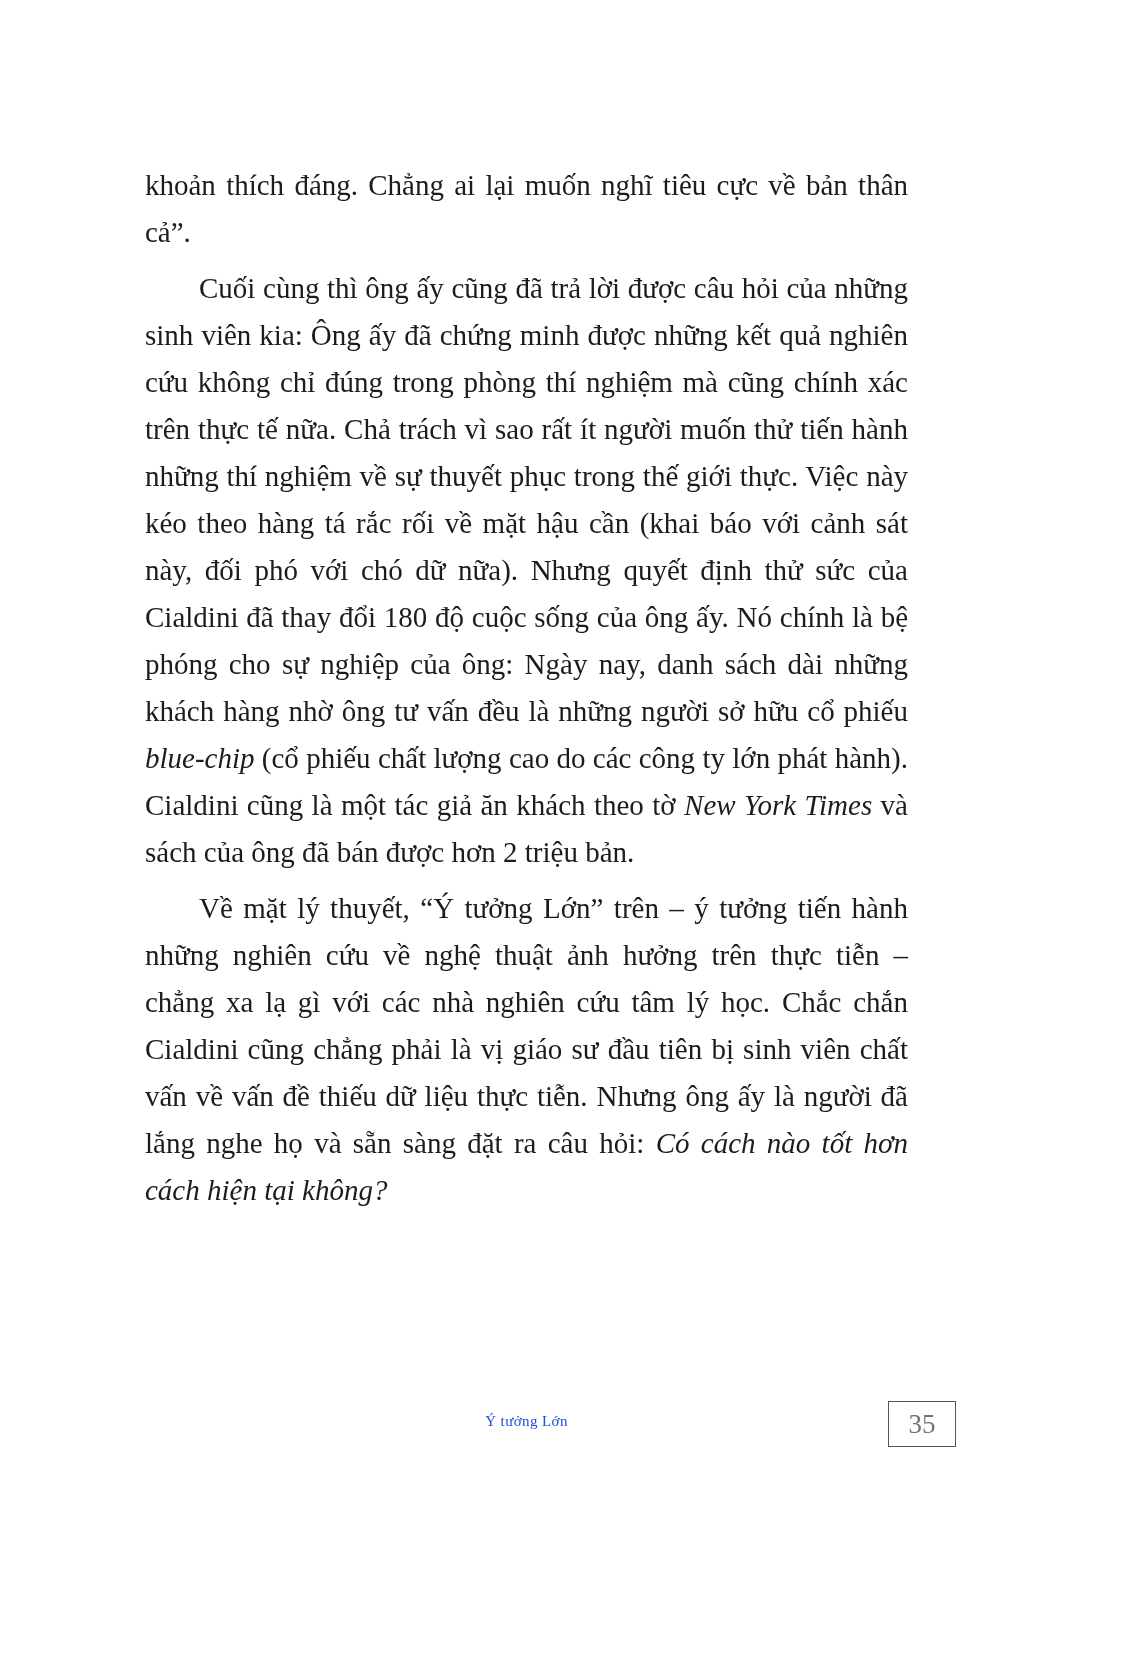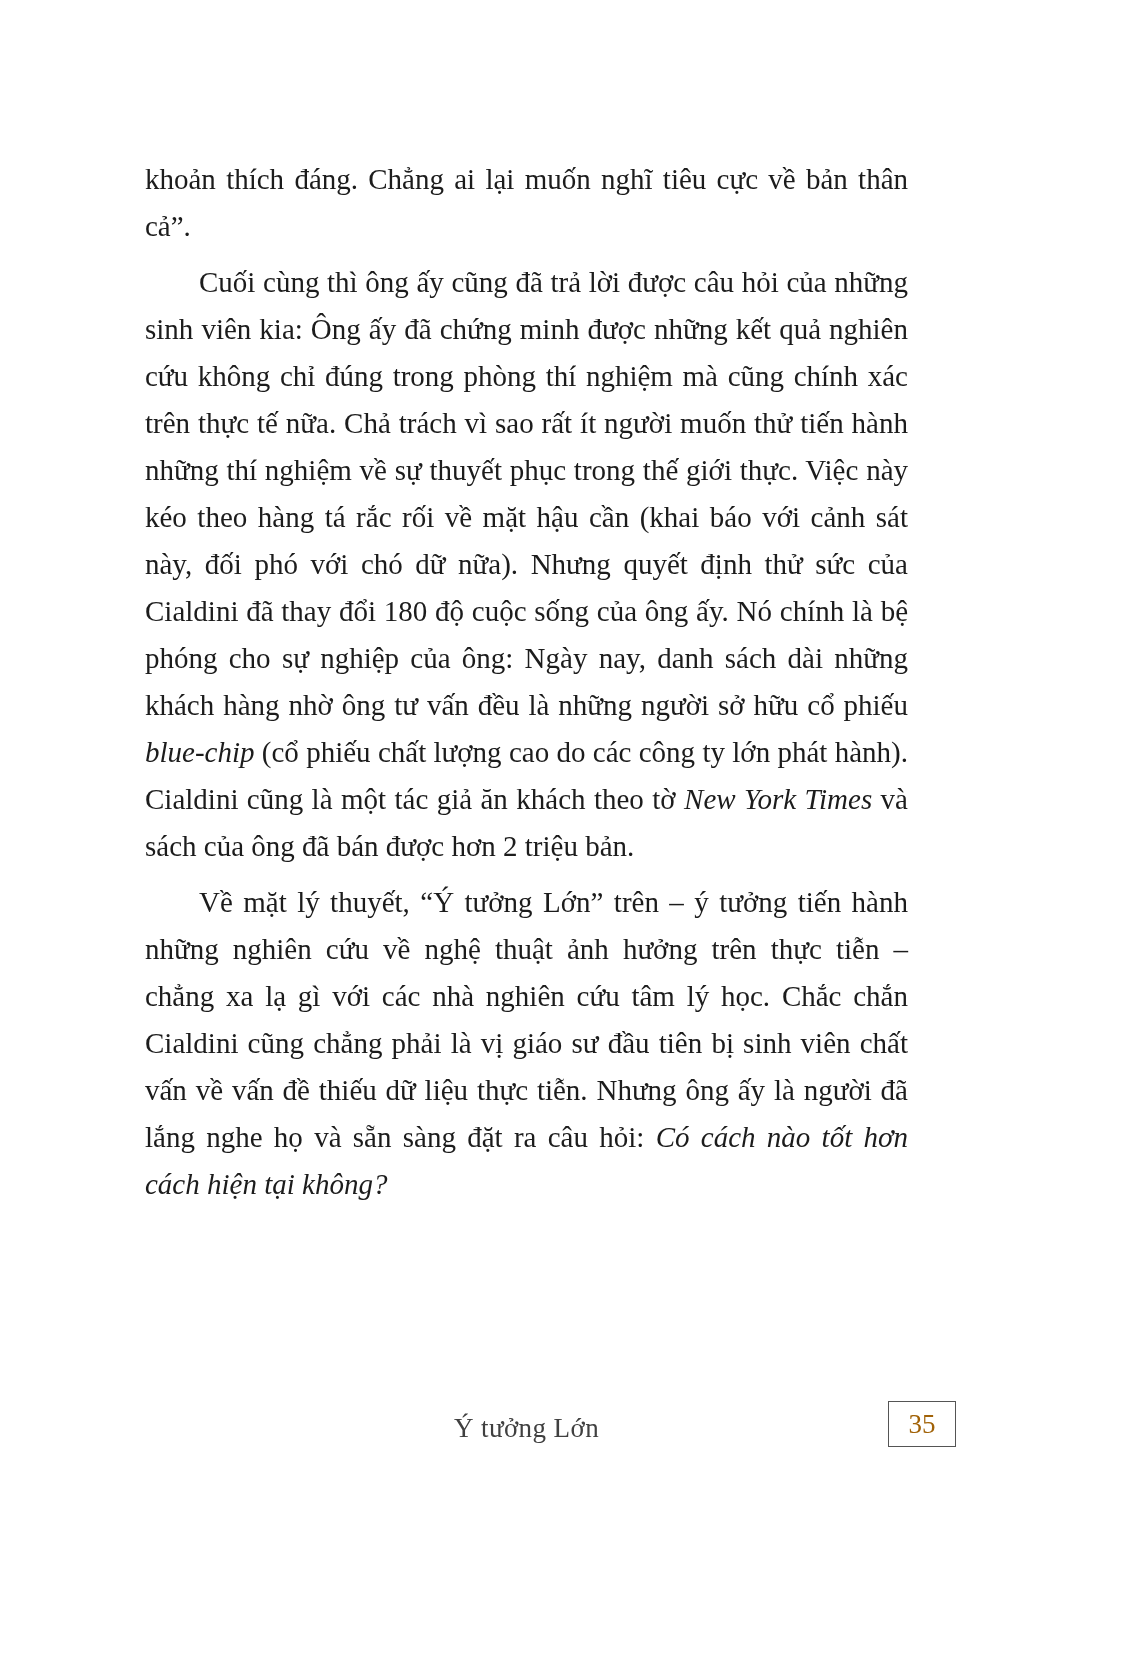--- a/index.html
+++ b/index.html
@@ -18,58 +18,58 @@
   .text-block {
     position: absolute;
     left: 145px;
     top: 156px;
     width: 763px;
     font-size: 29px;
     line-height: 47px;
     text-align: justify;
   }
   .para {
-    margin: 0 0 9px 0;
+    margin: 6px 0 9px 0;
   }
   .para.indent {
     text-indent: 54px;
   }
   .em {
     font-style: italic;
   }
   .footer {
     position: absolute;
     left: 0;
     top: 1401px;
     width: 1126px;
     height: 52px;
   }
   .running-title {
     position: absolute;
     left: 145px;
     width: 763px;
     top: 12px;
     text-align: center;
-    font-size: 27px;
+    font-size: 15px;
     letter-spacing: 0.4px;
-    color: #404040;
+    color: #1d4ed8;
   }
   .page-number-box {
     position: absolute;
     left: 888px;
     top: 0;
     width: 68px;
     height: 46px;
     border: 1px solid #555555;
     box-sizing: border-box;
     display: flex;
     align-items: center;
     justify-content: center;
     font-size: 27px;
-    color: #a16207;
+    color: #737373;
   }
 </style>
 </head>
 <body>
 
 <div class="page">
 
   <main class="text-block" id="content">
       <p class="para"><span>khoản thích đáng. Chẳng ai lại muốn nghĩ tiêu cực về bản thân cả”.</span></p>
       <p class="para indent"><span>Cuối cùng thì ông ấy cũng đã trả lời được câu hỏi của những sinh viên kia: Ông ấy đã chứng minh được những kết quả nghiên cứu không chỉ đúng trong phòng thí nghiệm mà cũng chính xác trên thực tế nữa. Chả trách vì sao rất ít người muốn thử tiến hành những thí nghiệm về sự thuyết phục trong thế giới thực. Việc này kéo theo hàng tá rắc rối về mặt hậu cần (khai báo với cảnh sát này, đối phó với chó dữ nữa). Nhưng quyết định thử sức của Cialdini đã thay đổi 180 độ cuộc sống của ông ấy. Nó chính là bệ phóng cho sự nghiệp của ông: Ngày nay, danh sách dài những khách hàng nhờ ông tư vấn đều là những người sở hữu cổ phiếu </span><span class="em">blue-chip</span><span> (cổ phiếu chất lượng cao do các công ty lớn phát hành). Cialdini cũng là một tác giả ăn khách theo tờ </span><span class="em">New York Times</span><span> và sách của ông đã bán được hơn 2 triệu bản.</span></p>

